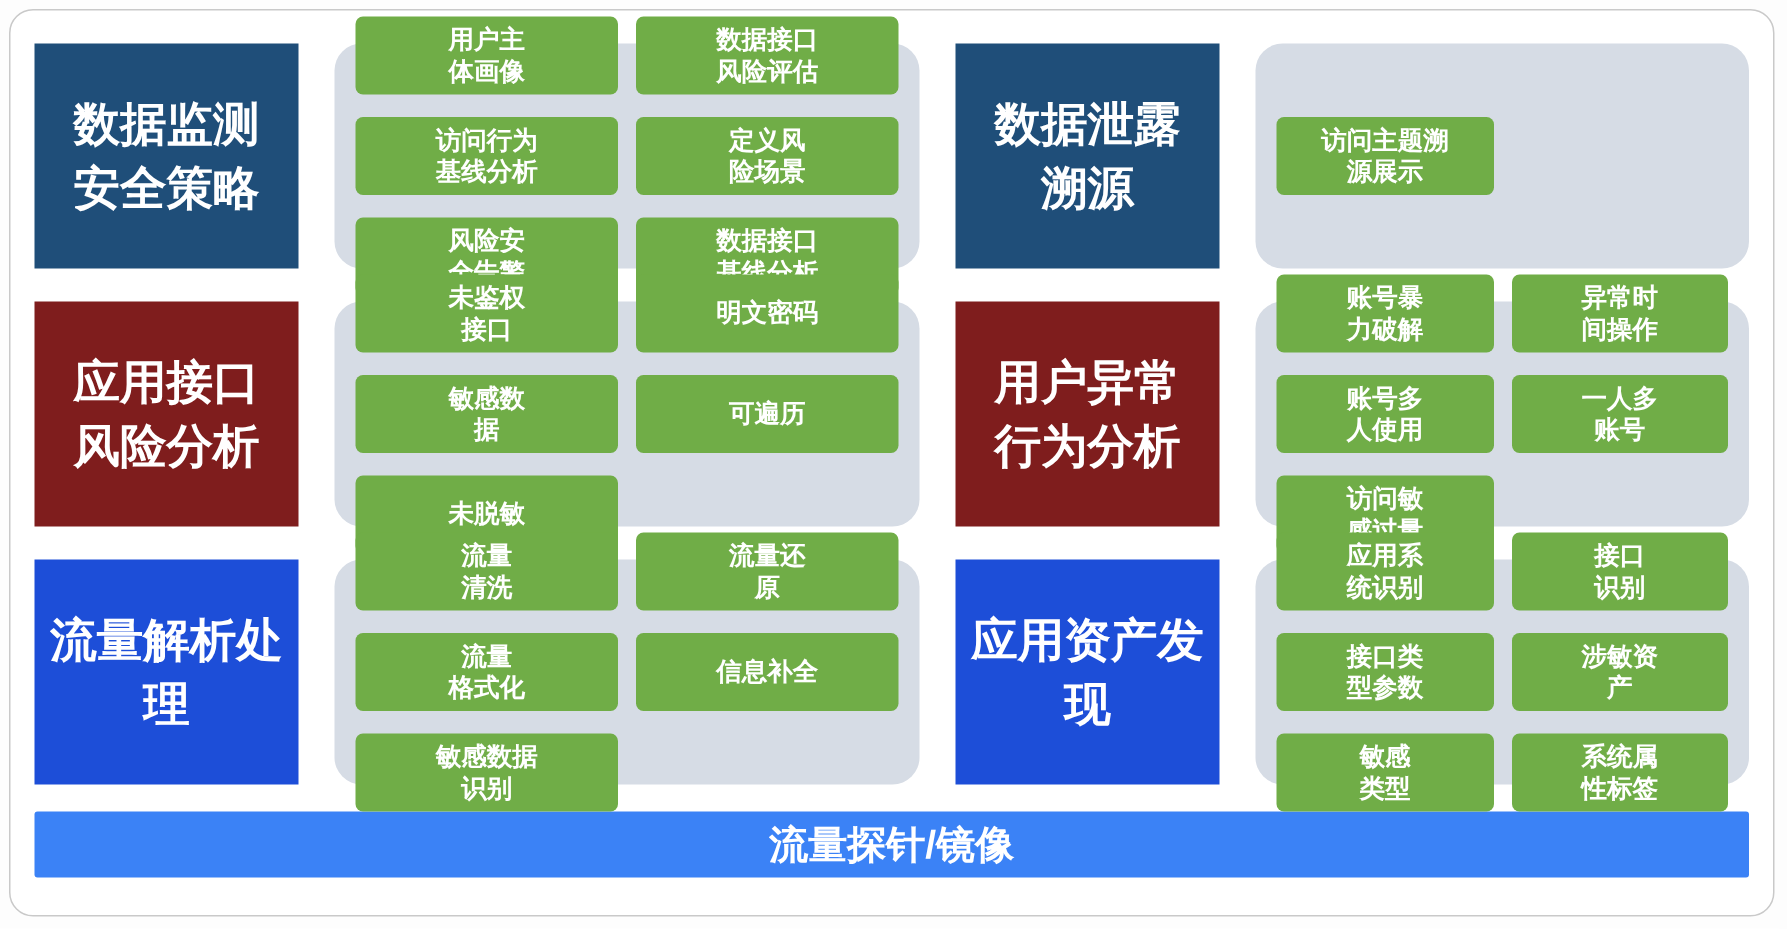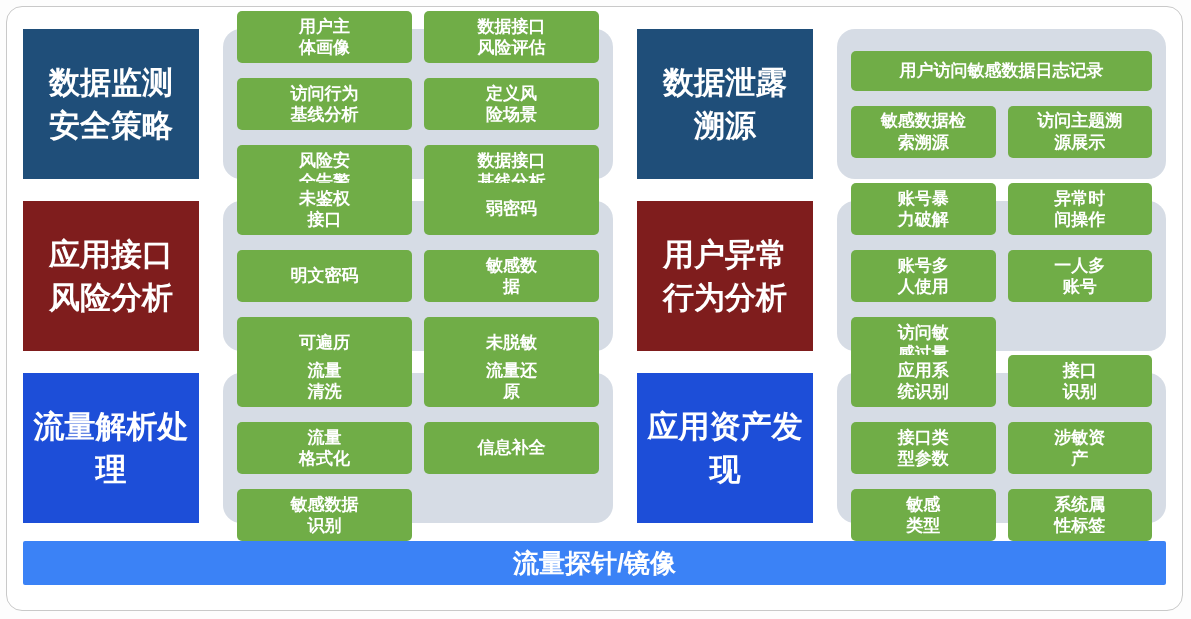--- a/index.html
+++ b/index.html
@@ -110,35 +110,31 @@
         <div class="chip">风险安
 全告警</div>
         <div class="chip">数据接口
 基线分析</div>
       </div>
     </div>
     <div class="label navy">数据泄露
 溯源</div>
     <div class="panel">
       <div class="chips cols-2">
-        <div class="chip wide">用户访问敏感数据日志记录</div>
-        <div class="chip">敏感数据检
-索溯源</div>
         <div class="chip">访问主题溯
 源展示</div>
       </div>
     </div>
 
     <div class="label blue">应用接口
 风险分析</div>
     <div class="panel">
       <div class="chips cols-3">
         <div class="chip">未鉴权
 接口</div>
-        <div class="chip">弱密码</div>
         <div class="chip">明文密码</div>
         <div class="chip">敏感数
 据</div>
         <div class="chip">可遍历</div>
         <div class="chip">未脱敏</div>
       </div>
     </div>
     <div class="label blue">用户异常
 行为分析</div>
     <div class="panel">

